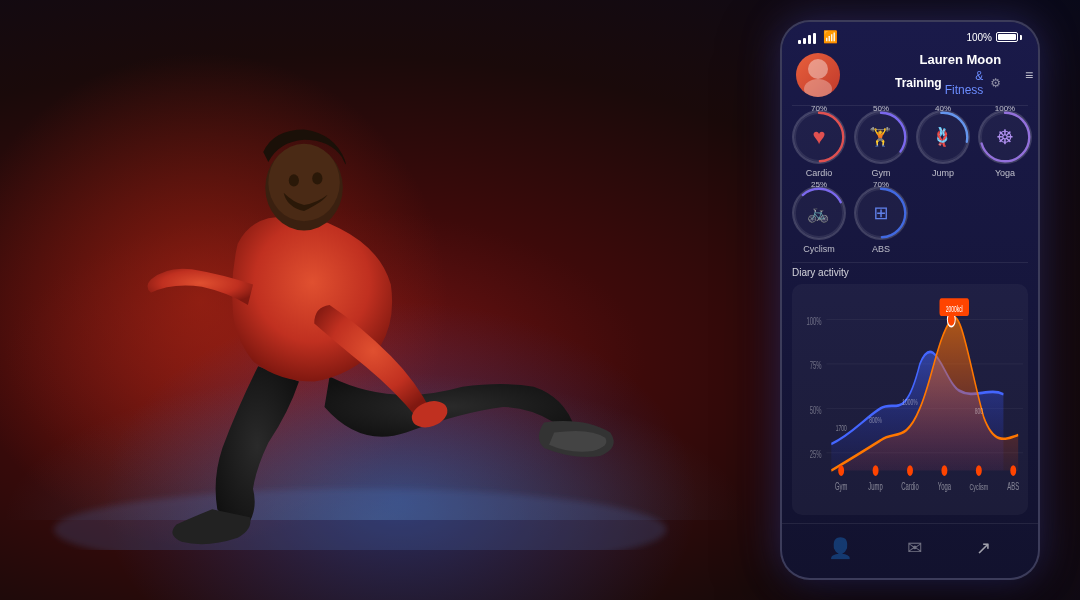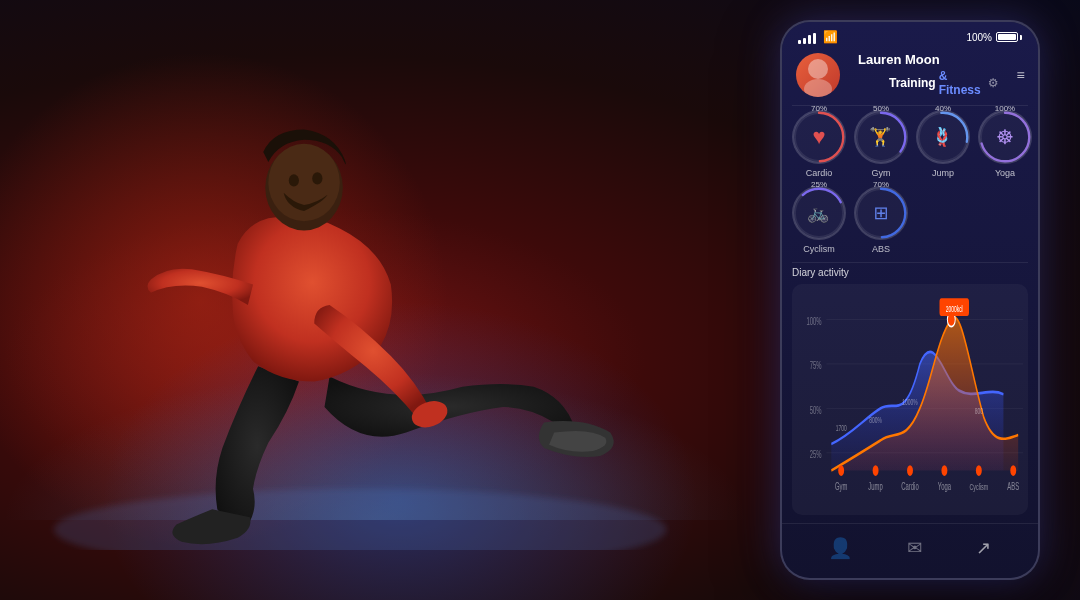--- a/index.html
+++ b/index.html
@@ -144,22 +144,23 @@
       height: 5px;
       background: white;
       border-radius: 0 1px 1px 0;
     }
 
     
     .app-header {
       display: flex;
       align-items: center;
       padding: 4px 14px 8px;
-      gap: 18px;
-      flex-shrink: 0;
+      gap: 24px;
+      flex-shrink: 0;
+      text-align: right;
     }
 
     .avatar {
       width: 44px;
       height: 44px;
       border-radius: 50%;
       background: linear-gradient(135deg, #e8603c, #c0392b);
       display: flex;
       align-items: center;
       justify-content: center;
@@ -186,21 +187,21 @@
       margin-left: 31px;
     }
 
     .title-training {
       color: white;
       font-weight: bold;
     }
 
     .title-fitness {
       color: #6b8cff;
-      font-weight: bold;
+      font-weight: normal;
     }
 
     .menu-icon {
       color: rgba(255,255,255,0.7);
       font-size: 14px;
     }
 
     .gear-icon-btn {
       color: rgba(255,255,255,0.5);
       font-size: 12px;

